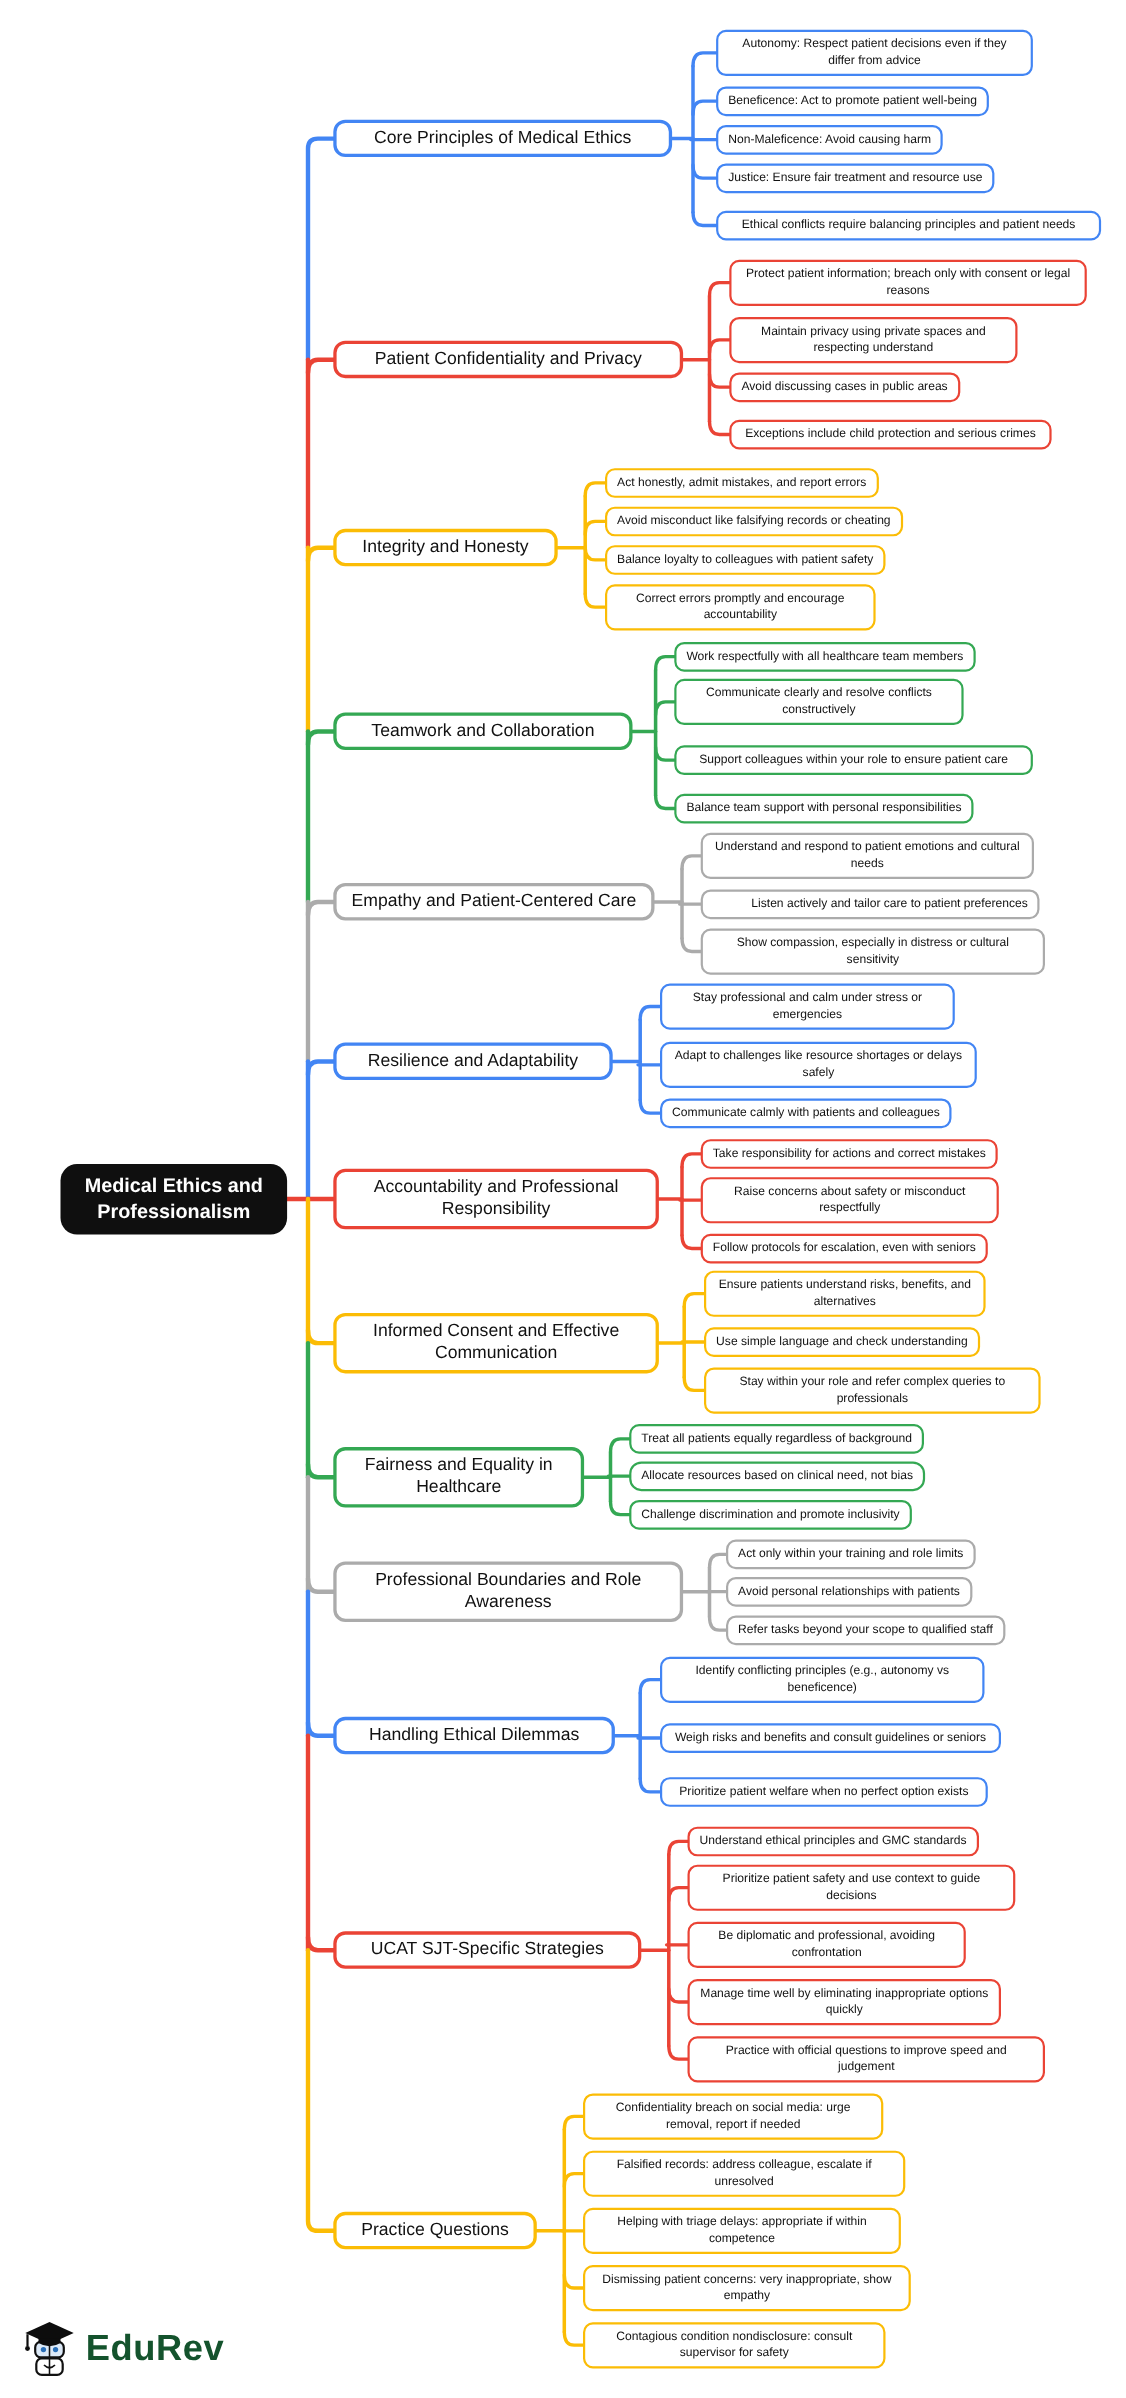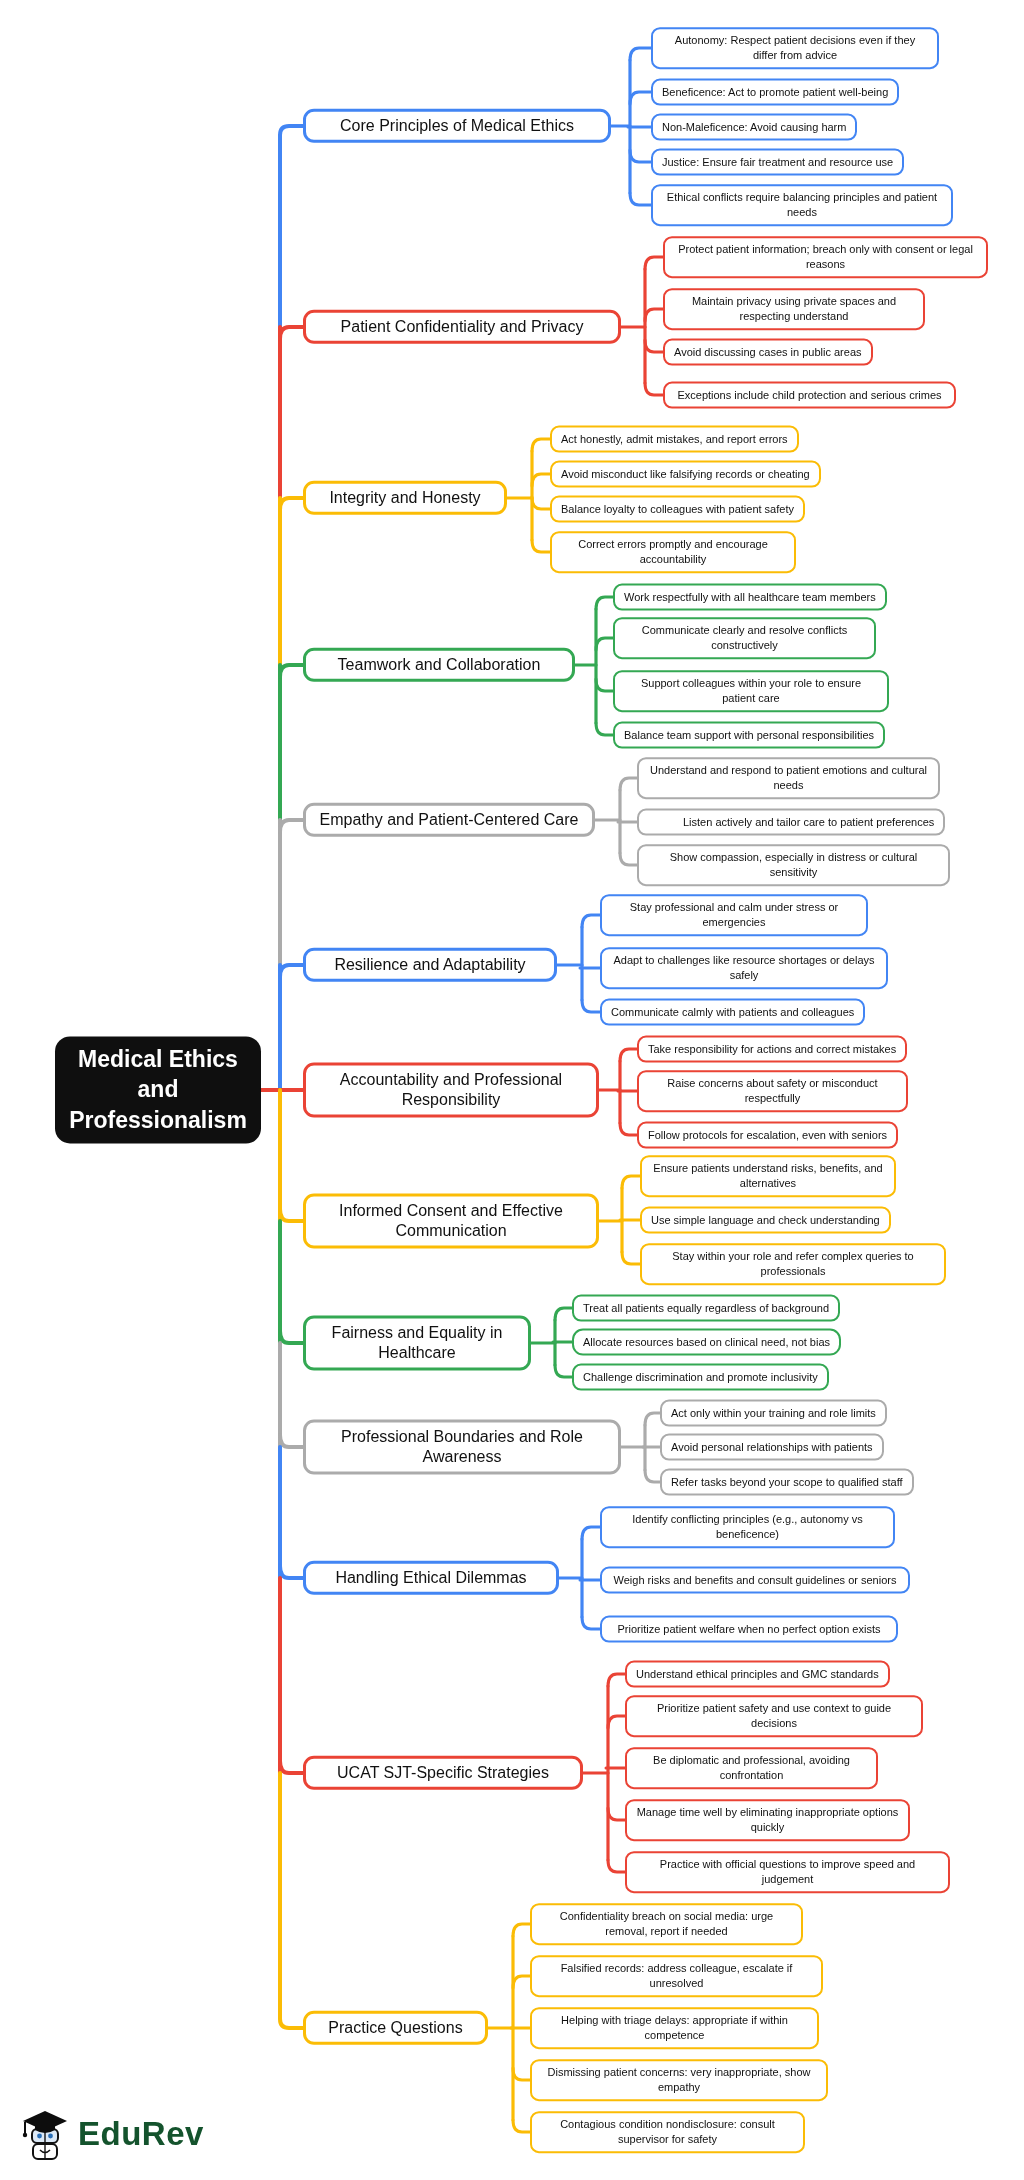--- a/index.html
+++ b/index.html
@@ -17,21 +17,21 @@
     border-radius:11px;font-size:16px;line-height:1.28;padding:4px 10px;min-height:32px;
   }
   .child{
     border-radius:9px;border-width:2.5px;font-size:11px;line-height:1.35;padding:4px 9px;min-height:23px;
   }
   .child.nowrap{white-space:nowrap;}
   #root-node{
     position:absolute;left:55px;top:1090px;transform:translateY(-50%);
     width:206px;box-sizing:border-box;padding:8px 6px;
     background:#0f0f0f;color:#fff;border-radius:15px;
-    font-size:23px;font-weight:bold;line-height:1.32;text-align:center;
+    font-size:18px;font-weight:bold;line-height:1.32;text-align:center;
   }
   #logo{
     position:absolute;left:20px;top:2106px;display:flex;align-items:center;gap:8px;
   }
   #logo-text{
     font-size:33px;font-weight:bold;color:#14532d;letter-spacing:0.5px;
   }
 </style>
 </head>
 <body>
@@ -151,35 +151,35 @@
       <path d="M 15 20 L 15 24 Q 25 30 35 24 L 35 20" fill="#0d0d0d"></path>
       <line x1="5" y1="16" x2="5" y2="27" stroke="#0d0d0d" stroke-width="2"></line>
       <circle cx="5" cy="29" r="2.2" fill="#0d0d0d"></circle>
     </svg>
     <span id="logo-text">EduRev</span>
   </div>
 <div class="node child" style="left: 651px; top: 48px; width: 288px; border-color: rgb(66, 133, 244);">Autonomy: Respect patient decisions even if they differ from advice</div>
     <div class="node child nowrap" style="left: 651px; top: 92px; border-color: rgb(66, 133, 244);">Beneficence: Act to promote patient well-being</div>
     <div class="node child nowrap" style="left: 651px; top: 127px; border-color: rgb(66, 133, 244);">Non-Maleficence: Avoid causing harm</div>
     <div class="node child nowrap" style="left: 651px; top: 162px; border-color: rgb(66, 133, 244);">Justice: Ensure fair treatment and resource use</div>
-    <div class="node child" style="left: 651px; top: 205px; width: 302px; border-color: rgb(66, 133, 244);">Ethical conflicts require balancing principles and patient needs</div>
+    <div class="node child" style="left: 651px; top: 205px; width: 350px; border-color: rgb(66, 133, 244);">Ethical conflicts require balancing principles and patient needs</div>
     <div class="node branch" style="left: 303px; top: 126px; width: 308px; border-color: rgb(66, 133, 244);">Core Principles of Medical Ethics</div>
     <div class="node child" style="left: 663px; top: 257px; width: 325px; border-color: rgb(234, 67, 53);">Protect patient information; breach only with consent or legal reasons</div>
     <div class="node child" style="left: 663px; top: 309px; width: 262px; border-color: rgb(234, 67, 53);">Maintain privacy using private spaces and respecting understand</div>
     <div class="node child nowrap" style="left: 663px; top: 352px; border-color: rgb(234, 67, 53);">Avoid discussing cases in public areas</div>
     <div class="node child" style="left: 663px; top: 395px; width: 293px; border-color: rgb(234, 67, 53);">Exceptions include child protection and serious crimes</div>
     <div class="node branch" style="left: 303px; top: 327px; width: 318px; border-color: rgb(234, 67, 53);">Patient Confidentiality and Privacy</div>
     <div class="node child nowrap" style="left: 550px; top: 439px; border-color: rgb(251, 188, 5);">Act honestly, admit mistakes, and report errors</div>
     <div class="node child nowrap" style="left: 550px; top: 474px; border-color: rgb(251, 188, 5);">Avoid misconduct like falsifying records or cheating</div>
     <div class="node child nowrap" style="left: 550px; top: 509px; border-color: rgb(251, 188, 5);">Balance loyalty to colleagues with patient safety</div>
     <div class="node child" style="left: 550px; top: 552px; width: 246px; border-color: rgb(251, 188, 5);">Correct errors promptly and encourage accountability</div>
     <div class="node branch" style="left: 303px; top: 498px; width: 204px; border-color: rgb(251, 188, 5);">Integrity and Honesty</div>
     <div class="node child nowrap" style="left: 613px; top: 597px; border-color: rgb(52, 168, 83);">Work respectfully with all healthcare team members</div>
     <div class="node child" style="left: 613px; top: 638px; width: 263px; border-color: rgb(52, 168, 83);">Communicate clearly and resolve conflicts constructively</div>
-    <div class="node child" style="left: 613px; top: 691px; width: 276px; border-color: rgb(52, 168, 83);">Support colleagues within your role to ensure patient care</div>
+    <div class="node child" style="left: 613px; top: 691px; width: 326px; border-color: rgb(52, 168, 83);">Support colleagues within your role to ensure patient care</div>
     <div class="node child nowrap" style="left: 613px; top: 735px; border-color: rgb(52, 168, 83);">Balance team support with personal responsibilities</div>
     <div class="node branch" style="left: 303px; top: 665px; width: 272px; border-color: rgb(52, 168, 83);">Teamwork and Collaboration</div>
     <div class="node child" style="left: 637px; top: 778px; width: 303px; border-color: rgb(171, 171, 171);">Understand and respond to patient emotions and cultural needs</div>
     <div class="node child nowrap" style="left: 637px; top: 822px; border-color: rgb(171, 171, 171); padding-left: 44px;">Listen actively and tailor care to patient preferences</div>
     <div class="node child" style="left: 637px; top: 865px; width: 313px; border-color: rgb(171, 171, 171);">Show compassion, especially in distress or cultural sensitivity</div>
     <div class="node branch" style="left: 303px; top: 820px; width: 292px; border-color: rgb(171, 171, 171);">Empathy and Patient-Centered Care</div>
     <div class="node child" style="left: 600px; top: 915px; width: 268px; border-color: rgb(66, 133, 244);">Stay professional and calm under stress or emergencies</div>
     <div class="node child" style="left: 600px; top: 968px; width: 288px; border-color: rgb(66, 133, 244);">Adapt to challenges like resource shortages or delays safely</div>
     <div class="node child nowrap" style="left: 600px; top: 1012px; border-color: rgb(66, 133, 244);">Communicate calmly with patients and colleagues</div>
     <div class="node branch" style="left: 303px; top: 965px; width: 254px; border-color: rgb(66, 133, 244);">Resilience and Adaptability</div>

